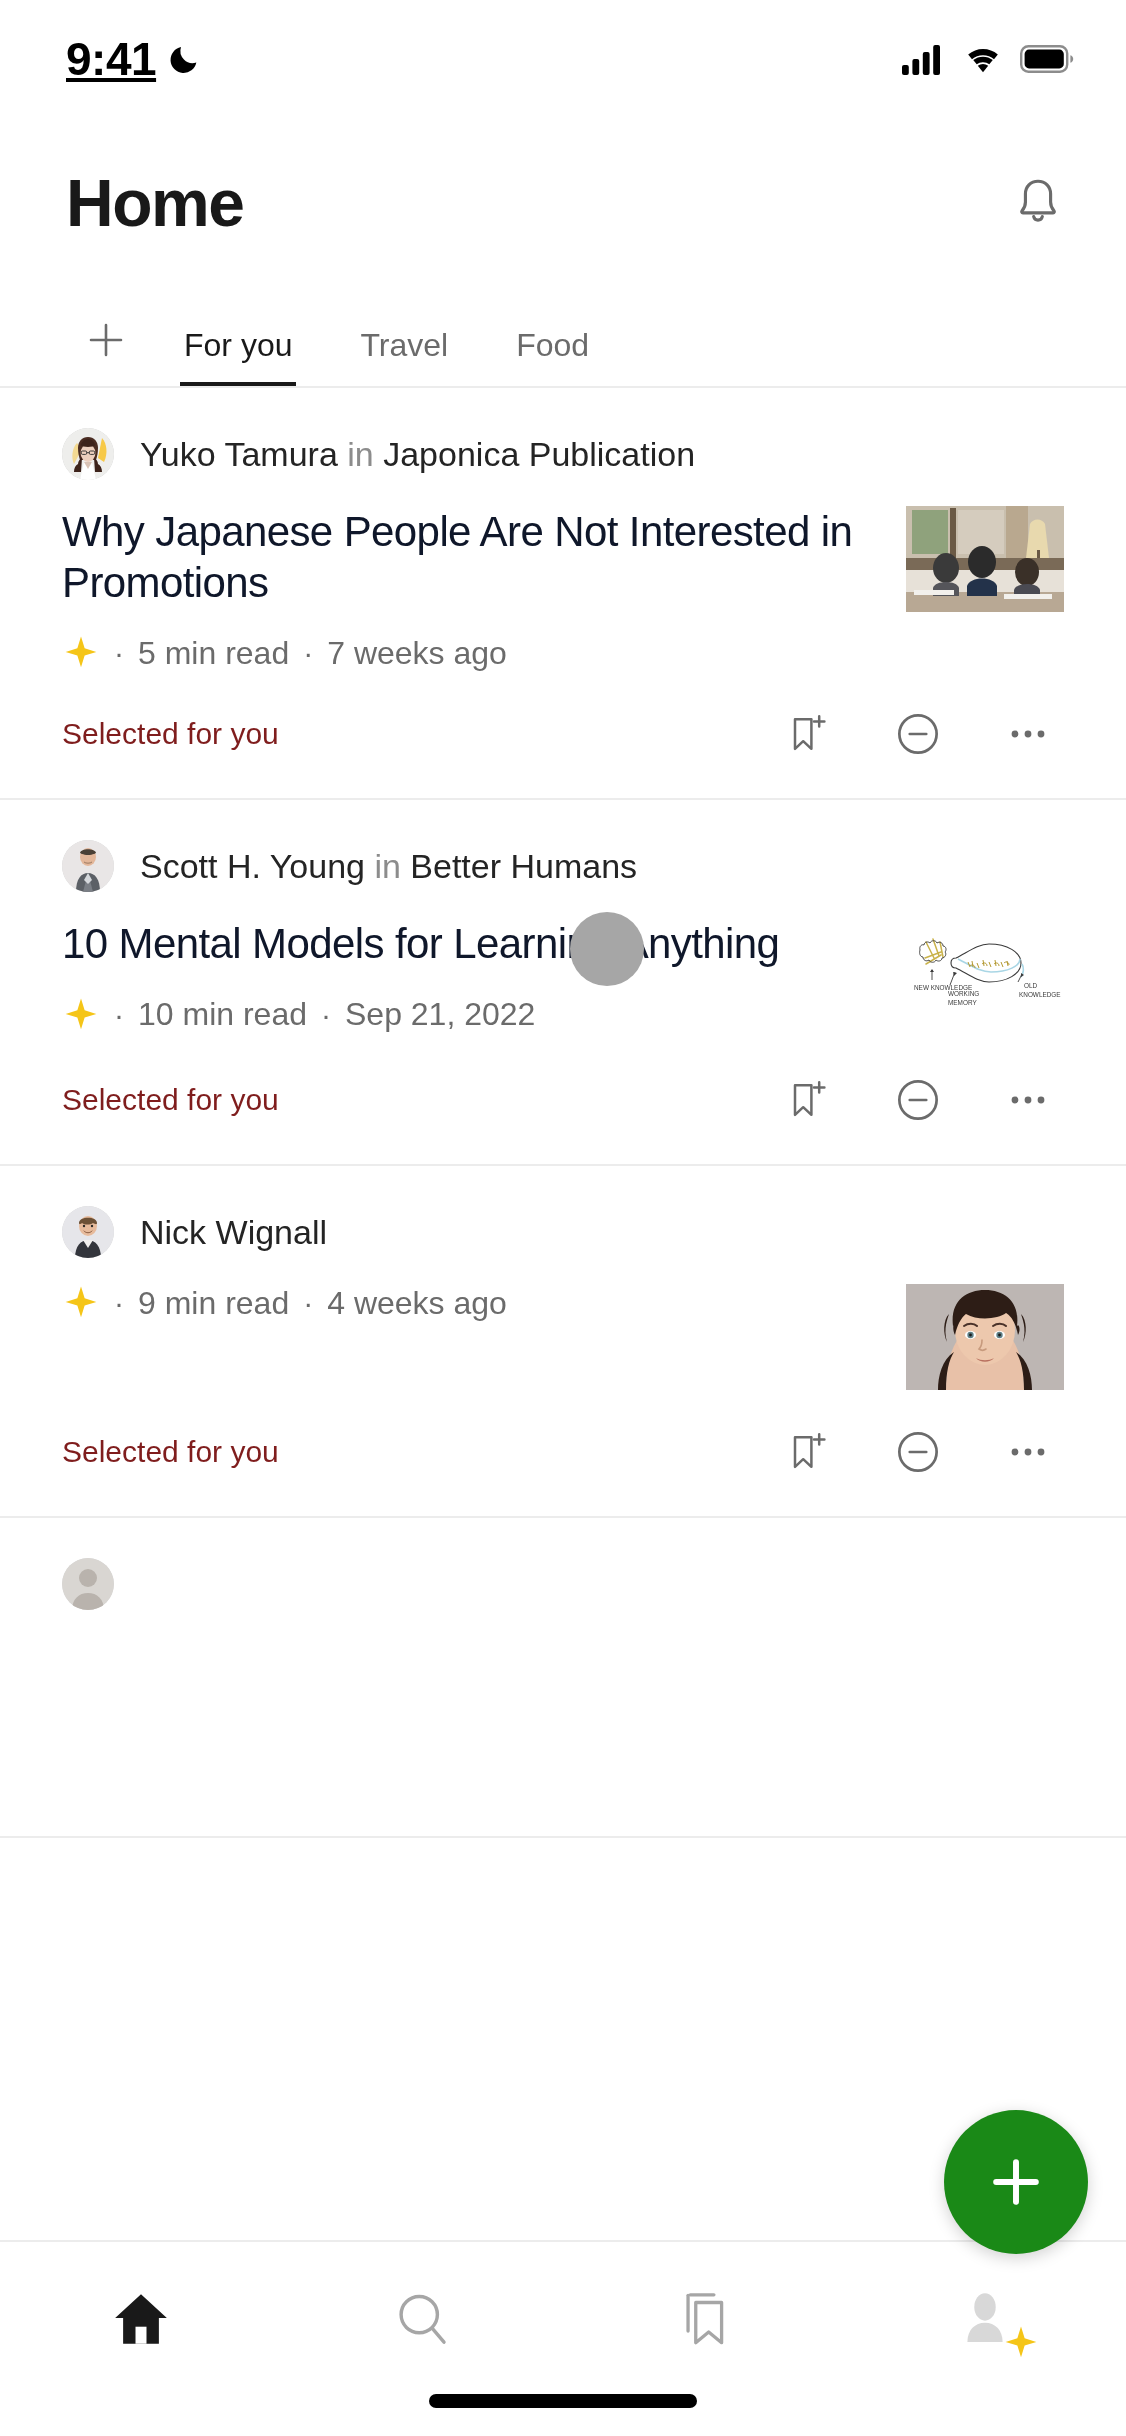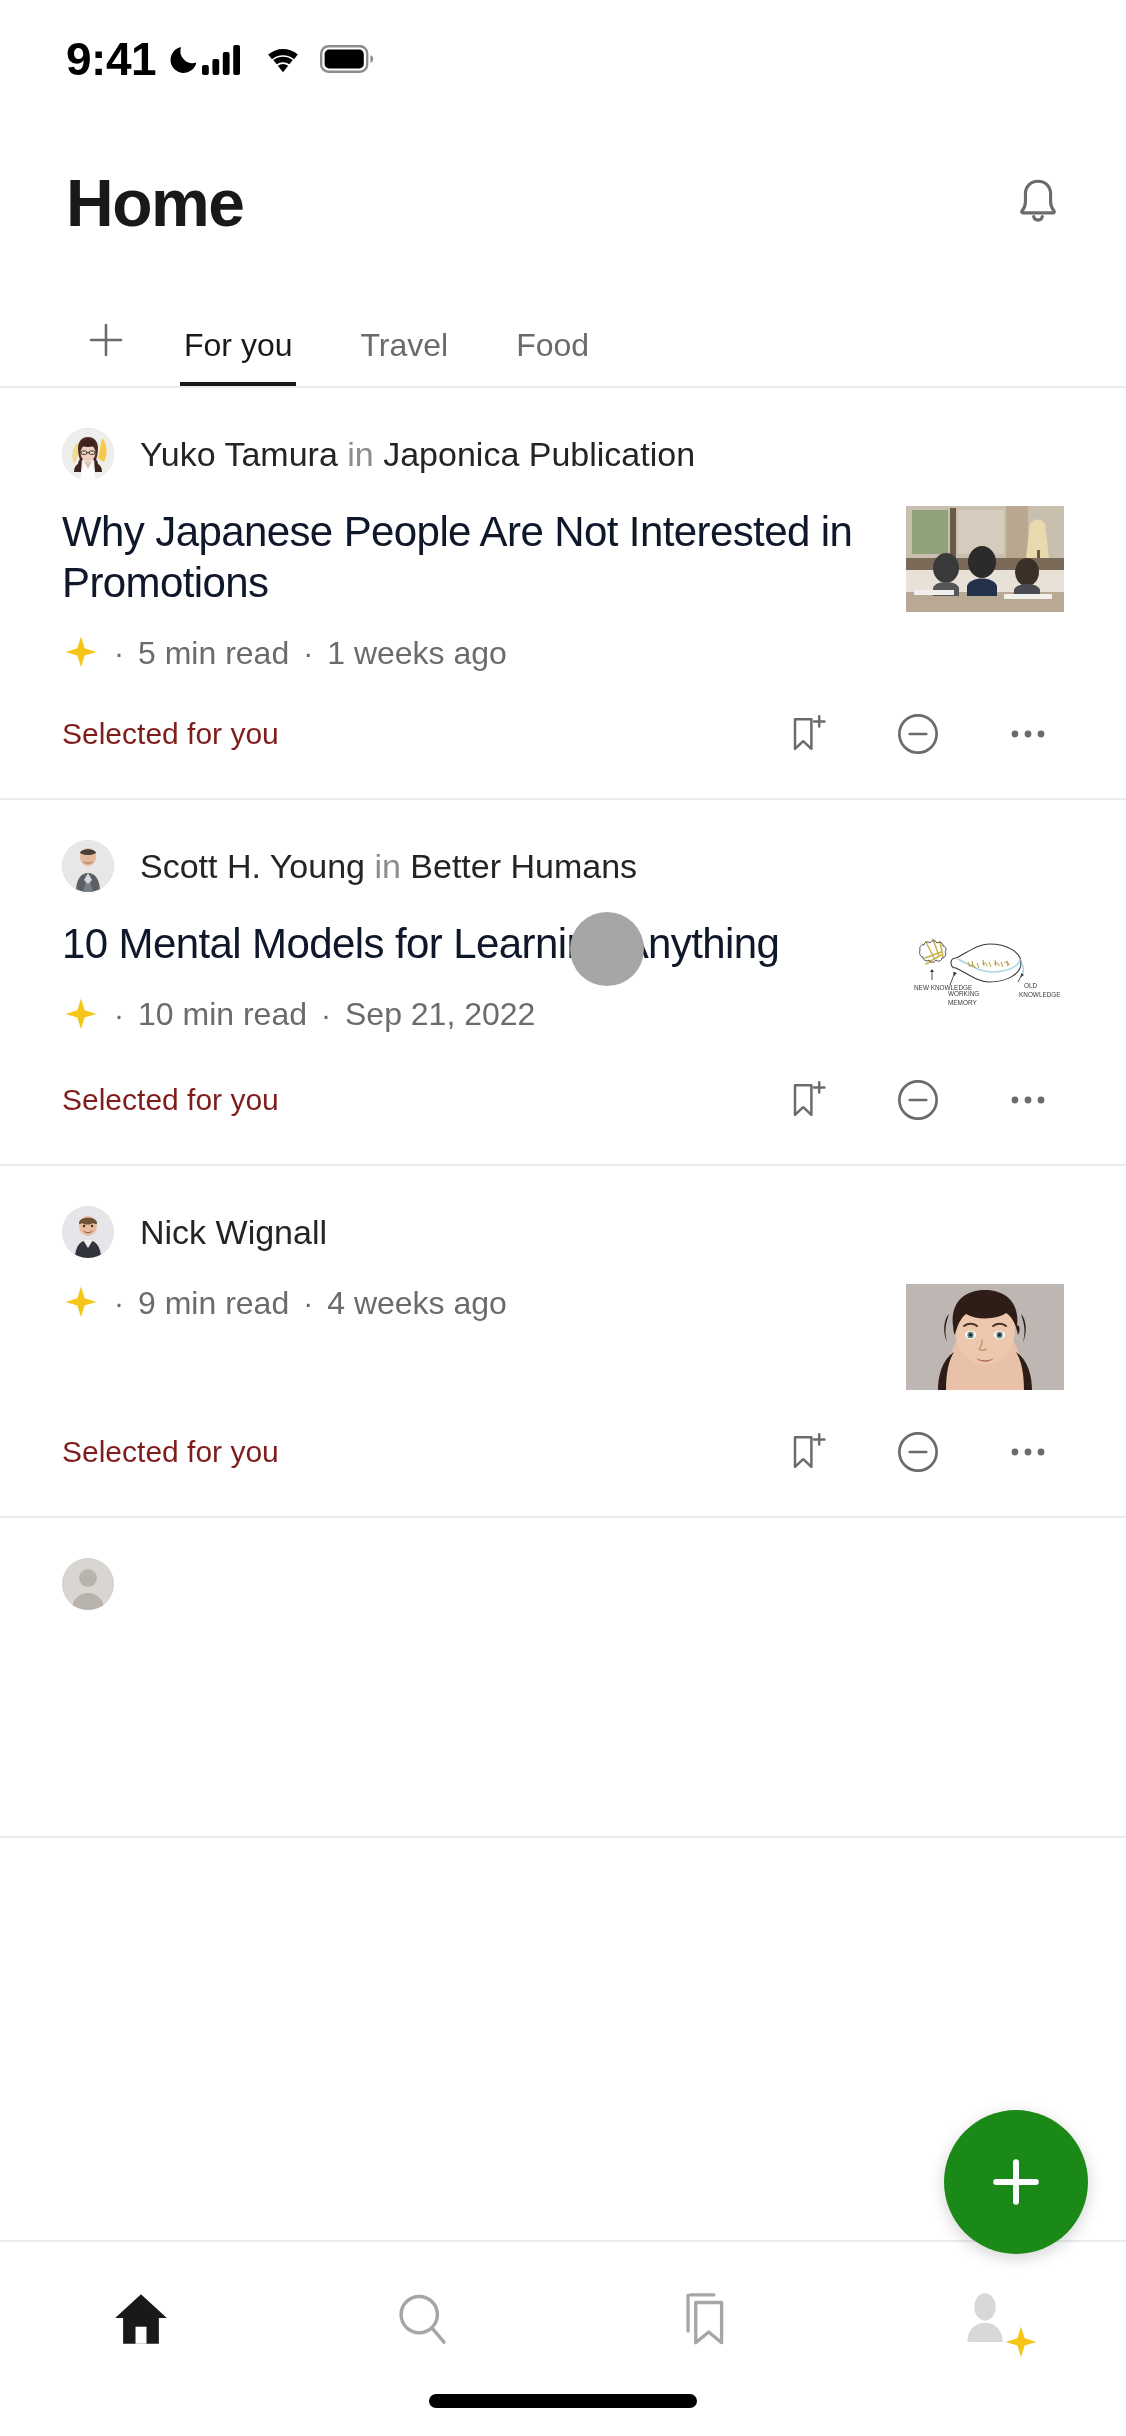--- a/index.html
+++ b/index.html
@@ -10,22 +10,23 @@
     color:#000;
     position:relative;
     overflow:hidden;
   }
 
   
   .statusbar{
     height:118px;
     display:flex;
     align-items:center;
-    justify-content:flex-start;
+    justify-content:space-between;
     padding:0 52px 0 66px;
+    text-decoration:underline;
   }
   .sb-left{ display:flex; align-items:center; gap:12px; }
   .sb-time{ font-size:46px; font-weight:600; letter-spacing:-0.5px; color:#000; }
   .sb-moon{ width:34px; height:34px; display:block; }
   .sb-right{ display:flex; align-items:center; gap:16px; }
 
   
   .header{
     height:170px;
     display:flex;
@@ -224,21 +225,21 @@
     <div class="card-body">
       <div class="card-main">
         <div class="card-title">Why Japanese People Are Not Interested in Promotions</div>
         <div class="meta">
           <svg class="sparkle" viewBox="0 0 24 24">
             <path d="M12 1.6l2.3 7.4 7.4 2.3-7.4 2.3-2.3 7.4-2.3-7.4-7.4-2.3 7.4-2.3z" fill="#f5c518"></path>
           </svg>
           <span class="dot">·</span>
           <span>5  min read</span>
           <span class="dot">·</span>
-          <span>1 weeks ago</span>
+          <span>7 weeks ago</span>
         </div>
       </div>
       <div class="thumb">
         <svg viewBox="0 0 158 106" width="158" height="106">
           <rect width="158" height="106" fill="#dfd9d2"></rect>
           <rect x="0" y="0" width="158" height="52" fill="#c9bfae"></rect>
           <rect x="6" y="4" width="36" height="44" fill="#8fa27c"></rect>
           <rect x="44" y="2" width="6" height="50" fill="#6b5a46"></rect>
           <rect x="52" y="4" width="46" height="44" fill="#d5ccbe"></rect>
           <rect x="100" y="0" width="22" height="52" fill="#b9a88f"></rect>

